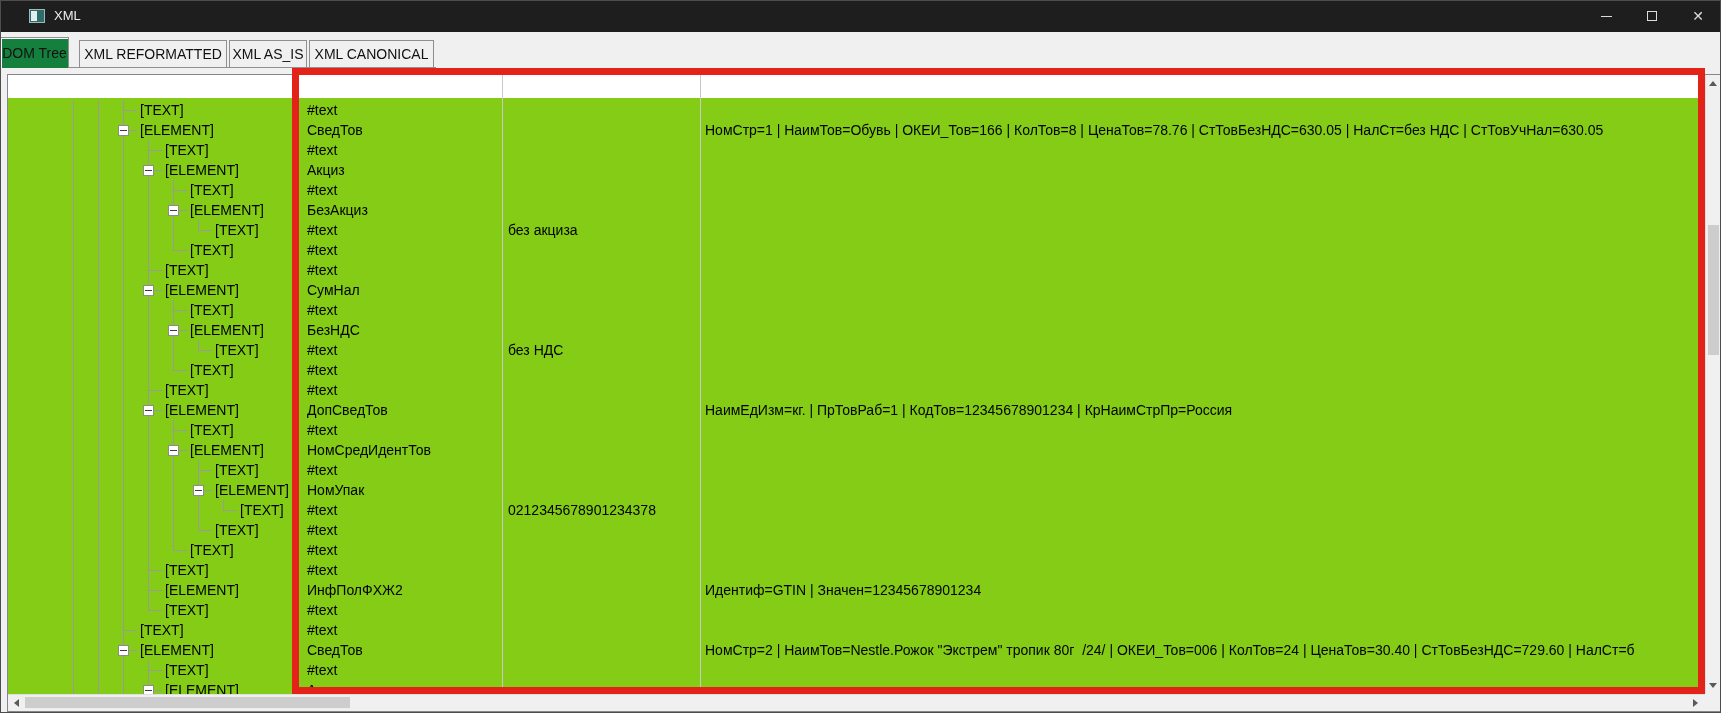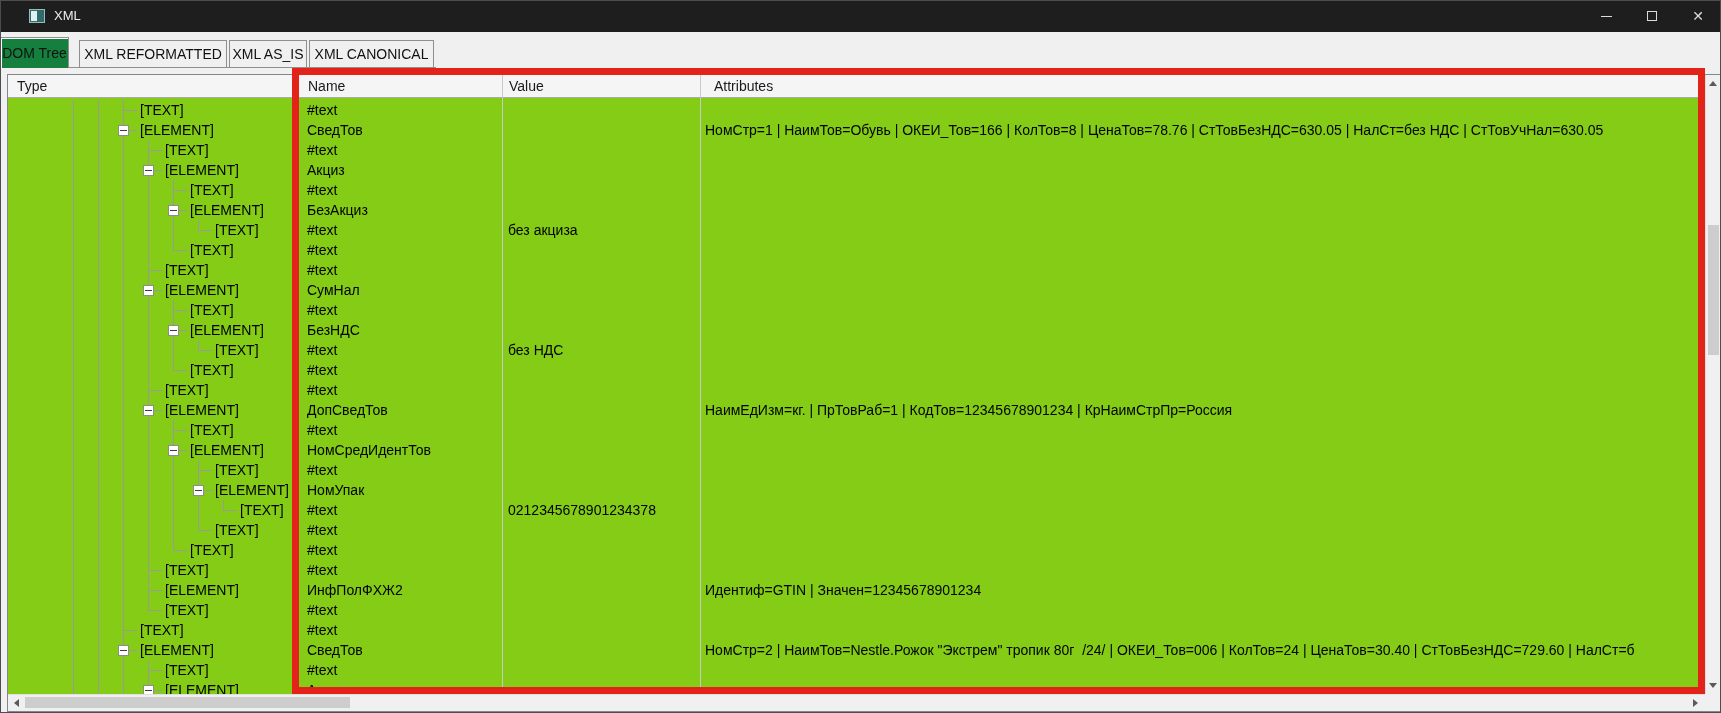--- a/index.html
+++ b/index.html
@@ -92,26 +92,20 @@
     <span>XML REFORMATTED</span>
   </div>
 <div class="tab" id="tab-asis">
     <span>XML AS_IS</span>
   </div>
 <div class="tab" id="tab-canon">
     <span>XML CANONICAL</span>
   </div>
 
 <div id="content">
-  <div id="header">
-    <span class="hlabel" style="left:9px">Type</span>
-    <span class="hlabel" style="left:300px">Name</span>
-    <span class="hlabel" style="left:501px">Value</span>
-    <span class="hlabel" style="left:706px">Attributes</span>
-  </div>
   <div id="rows">
       <div class="tree-row" style="top: 2px;"><i class="vl" style="left:65px;top:0;height:20px"></i><i class="vl" style="left:90px;top:0;height:20px"></i><i class="vl" style="left:115px;top:0;height:20px"></i><i class="hl" style="left:115px;top:10px;width:14px"></i><span class="cell" style="left:132px">[TEXT]</span><span class="cell" style="left:299px">#text</span></div>
       <div class="tree-row" style="top: 22px;"><i class="vl" style="left:65px;top:0;height:20px"></i><i class="vl" style="left:90px;top:0;height:20px"></i><i class="vl" style="left:115px;top:0;height:20px"></i><i class="hl" style="left:115px;top:10px;width:14px"></i><i class="ebox" style="left:110px;top:5px"></i><span class="cell" style="left:132px">[ELEMENT]</span><span class="cell" style="left:299px">СведТов</span><span class="cell" style="left:697px">НомСтр=1 | НаимТов=Обувь | ОКЕИ_Тов=166 | КолТов=8 | ЦенаТов=78.76 | СтТовБезНДС=630.05 | НалСт=без НДС | СтТовУчНал=630.05</span></div>
       <div class="tree-row" style="top: 42px;"><i class="vl" style="left:65px;top:0;height:20px"></i><i class="vl" style="left:90px;top:0;height:20px"></i><i class="vl" style="left:115px;top:0;height:20px"></i><i class="vl" style="left:140px;top:0;height:20px"></i><i class="hl" style="left:140px;top:10px;width:14px"></i><span class="cell" style="left:157px">[TEXT]</span><span class="cell" style="left:299px">#text</span></div>
       <div class="tree-row" style="top: 62px;"><i class="vl" style="left:65px;top:0;height:20px"></i><i class="vl" style="left:90px;top:0;height:20px"></i><i class="vl" style="left:115px;top:0;height:20px"></i><i class="vl" style="left:140px;top:0;height:20px"></i><i class="hl" style="left:140px;top:10px;width:14px"></i><i class="ebox" style="left:135px;top:5px"></i><span class="cell" style="left:157px">[ELEMENT]</span><span class="cell" style="left:299px">Акциз</span></div>
       <div class="tree-row" style="top: 82px;"><i class="vl" style="left:65px;top:0;height:20px"></i><i class="vl" style="left:90px;top:0;height:20px"></i><i class="vl" style="left:115px;top:0;height:20px"></i><i class="vl" style="left:140px;top:0;height:20px"></i><i class="vl" style="left:165px;top:0;height:20px"></i><i class="hl" style="left:165px;top:10px;width:14px"></i><span class="cell" style="left:182px">[TEXT]</span><span class="cell" style="left:299px">#text</span></div>
       <div class="tree-row" style="top: 102px;"><i class="vl" style="left:65px;top:0;height:20px"></i><i class="vl" style="left:90px;top:0;height:20px"></i><i class="vl" style="left:115px;top:0;height:20px"></i><i class="vl" style="left:140px;top:0;height:20px"></i><i class="vl" style="left:165px;top:0;height:20px"></i><i class="hl" style="left:165px;top:10px;width:14px"></i><i class="ebox" style="left:160px;top:5px"></i><span class="cell" style="left:182px">[ELEMENT]</span><span class="cell" style="left:299px">БезАкциз</span></div>
       <div class="tree-row" style="top: 122px;"><i class="vl" style="left:65px;top:0;height:20px"></i><i class="vl" style="left:90px;top:0;height:20px"></i><i class="vl" style="left:115px;top:0;height:20px"></i><i class="vl" style="left:140px;top:0;height:20px"></i><i class="vl" style="left:165px;top:0;height:20px"></i><i class="vl" style="left:190px;top:0;height:10px"></i><i class="hl" style="left:190px;top:10px;width:14px"></i><span class="cell" style="left:207px">[TEXT]</span><span class="cell" style="left:299px">#text</span><span class="cell" style="left:500px">без акциза</span></div>
       <div class="tree-row" style="top: 142px;"><i class="vl" style="left:65px;top:0;height:20px"></i><i class="vl" style="left:90px;top:0;height:20px"></i><i class="vl" style="left:115px;top:0;height:20px"></i><i class="vl" style="left:140px;top:0;height:20px"></i><i class="vl" style="left:165px;top:0;height:10px"></i><i class="hl" style="left:165px;top:10px;width:14px"></i><span class="cell" style="left:182px">[TEXT]</span><span class="cell" style="left:299px">#text</span></div>
       <div class="tree-row" style="top: 162px;"><i class="vl" style="left:65px;top:0;height:20px"></i><i class="vl" style="left:90px;top:0;height:20px"></i><i class="vl" style="left:115px;top:0;height:20px"></i><i class="vl" style="left:140px;top:0;height:20px"></i><i class="hl" style="left:140px;top:10px;width:14px"></i><span class="cell" style="left:157px">[TEXT]</span><span class="cell" style="left:299px">#text</span></div>

